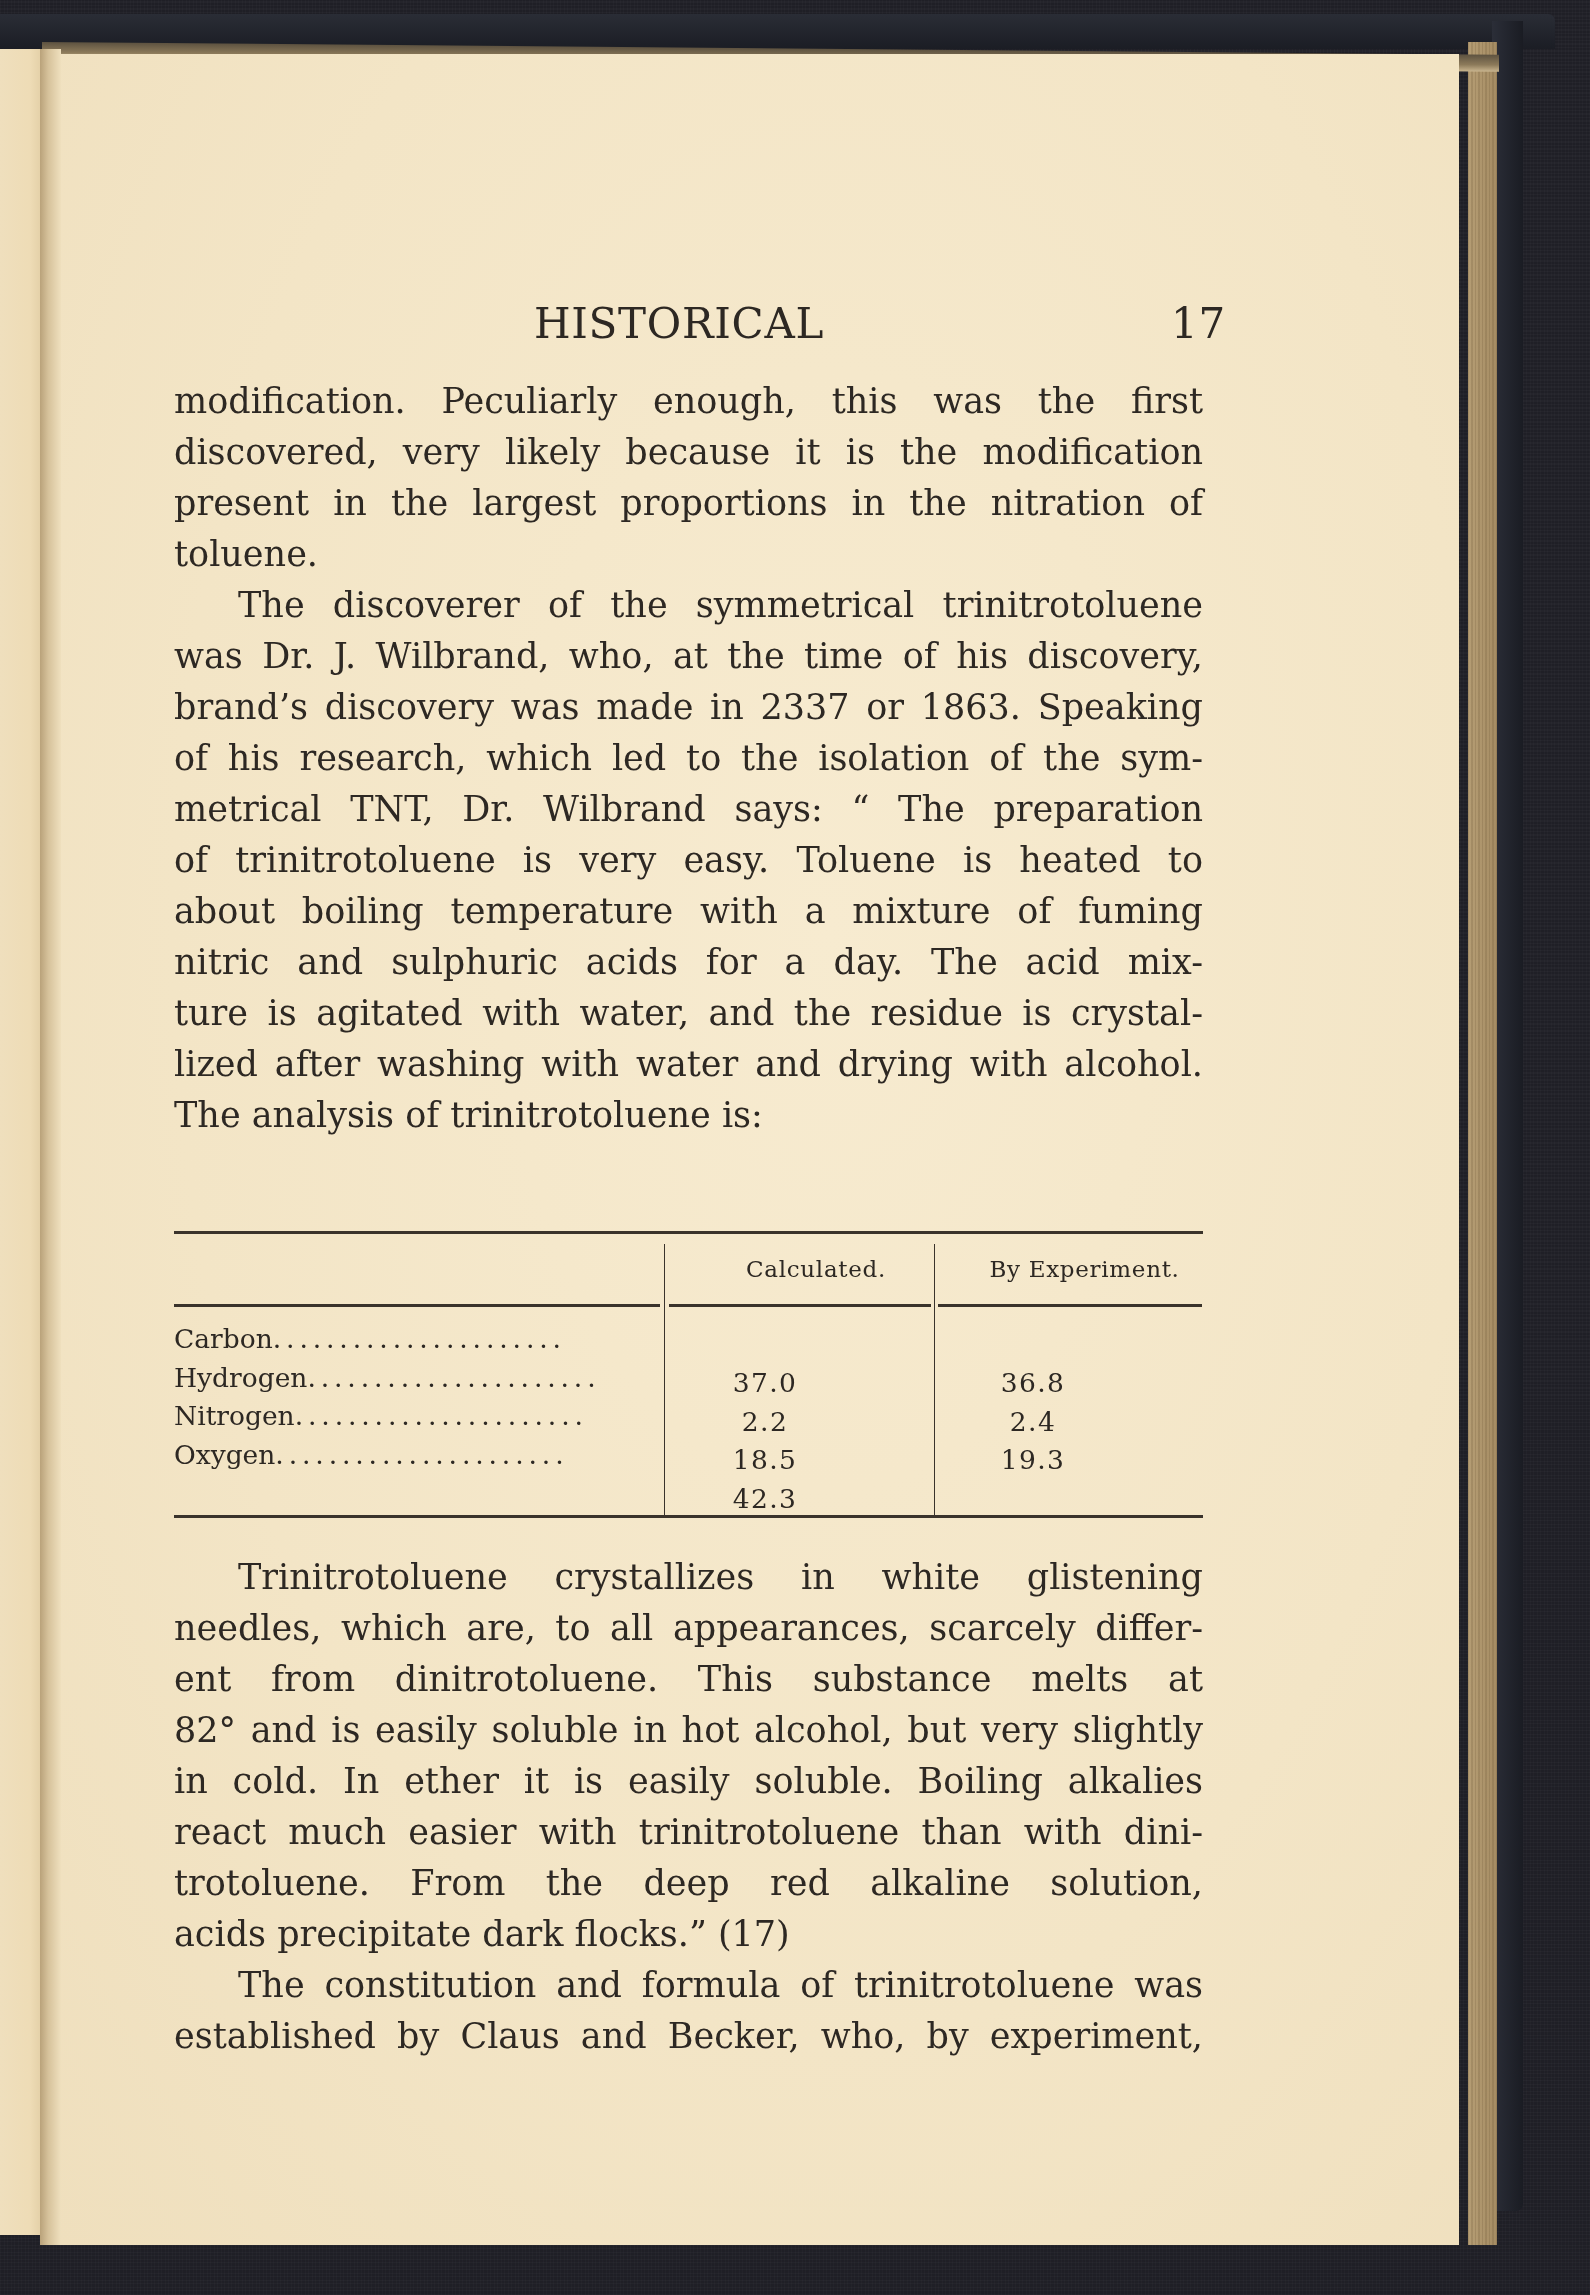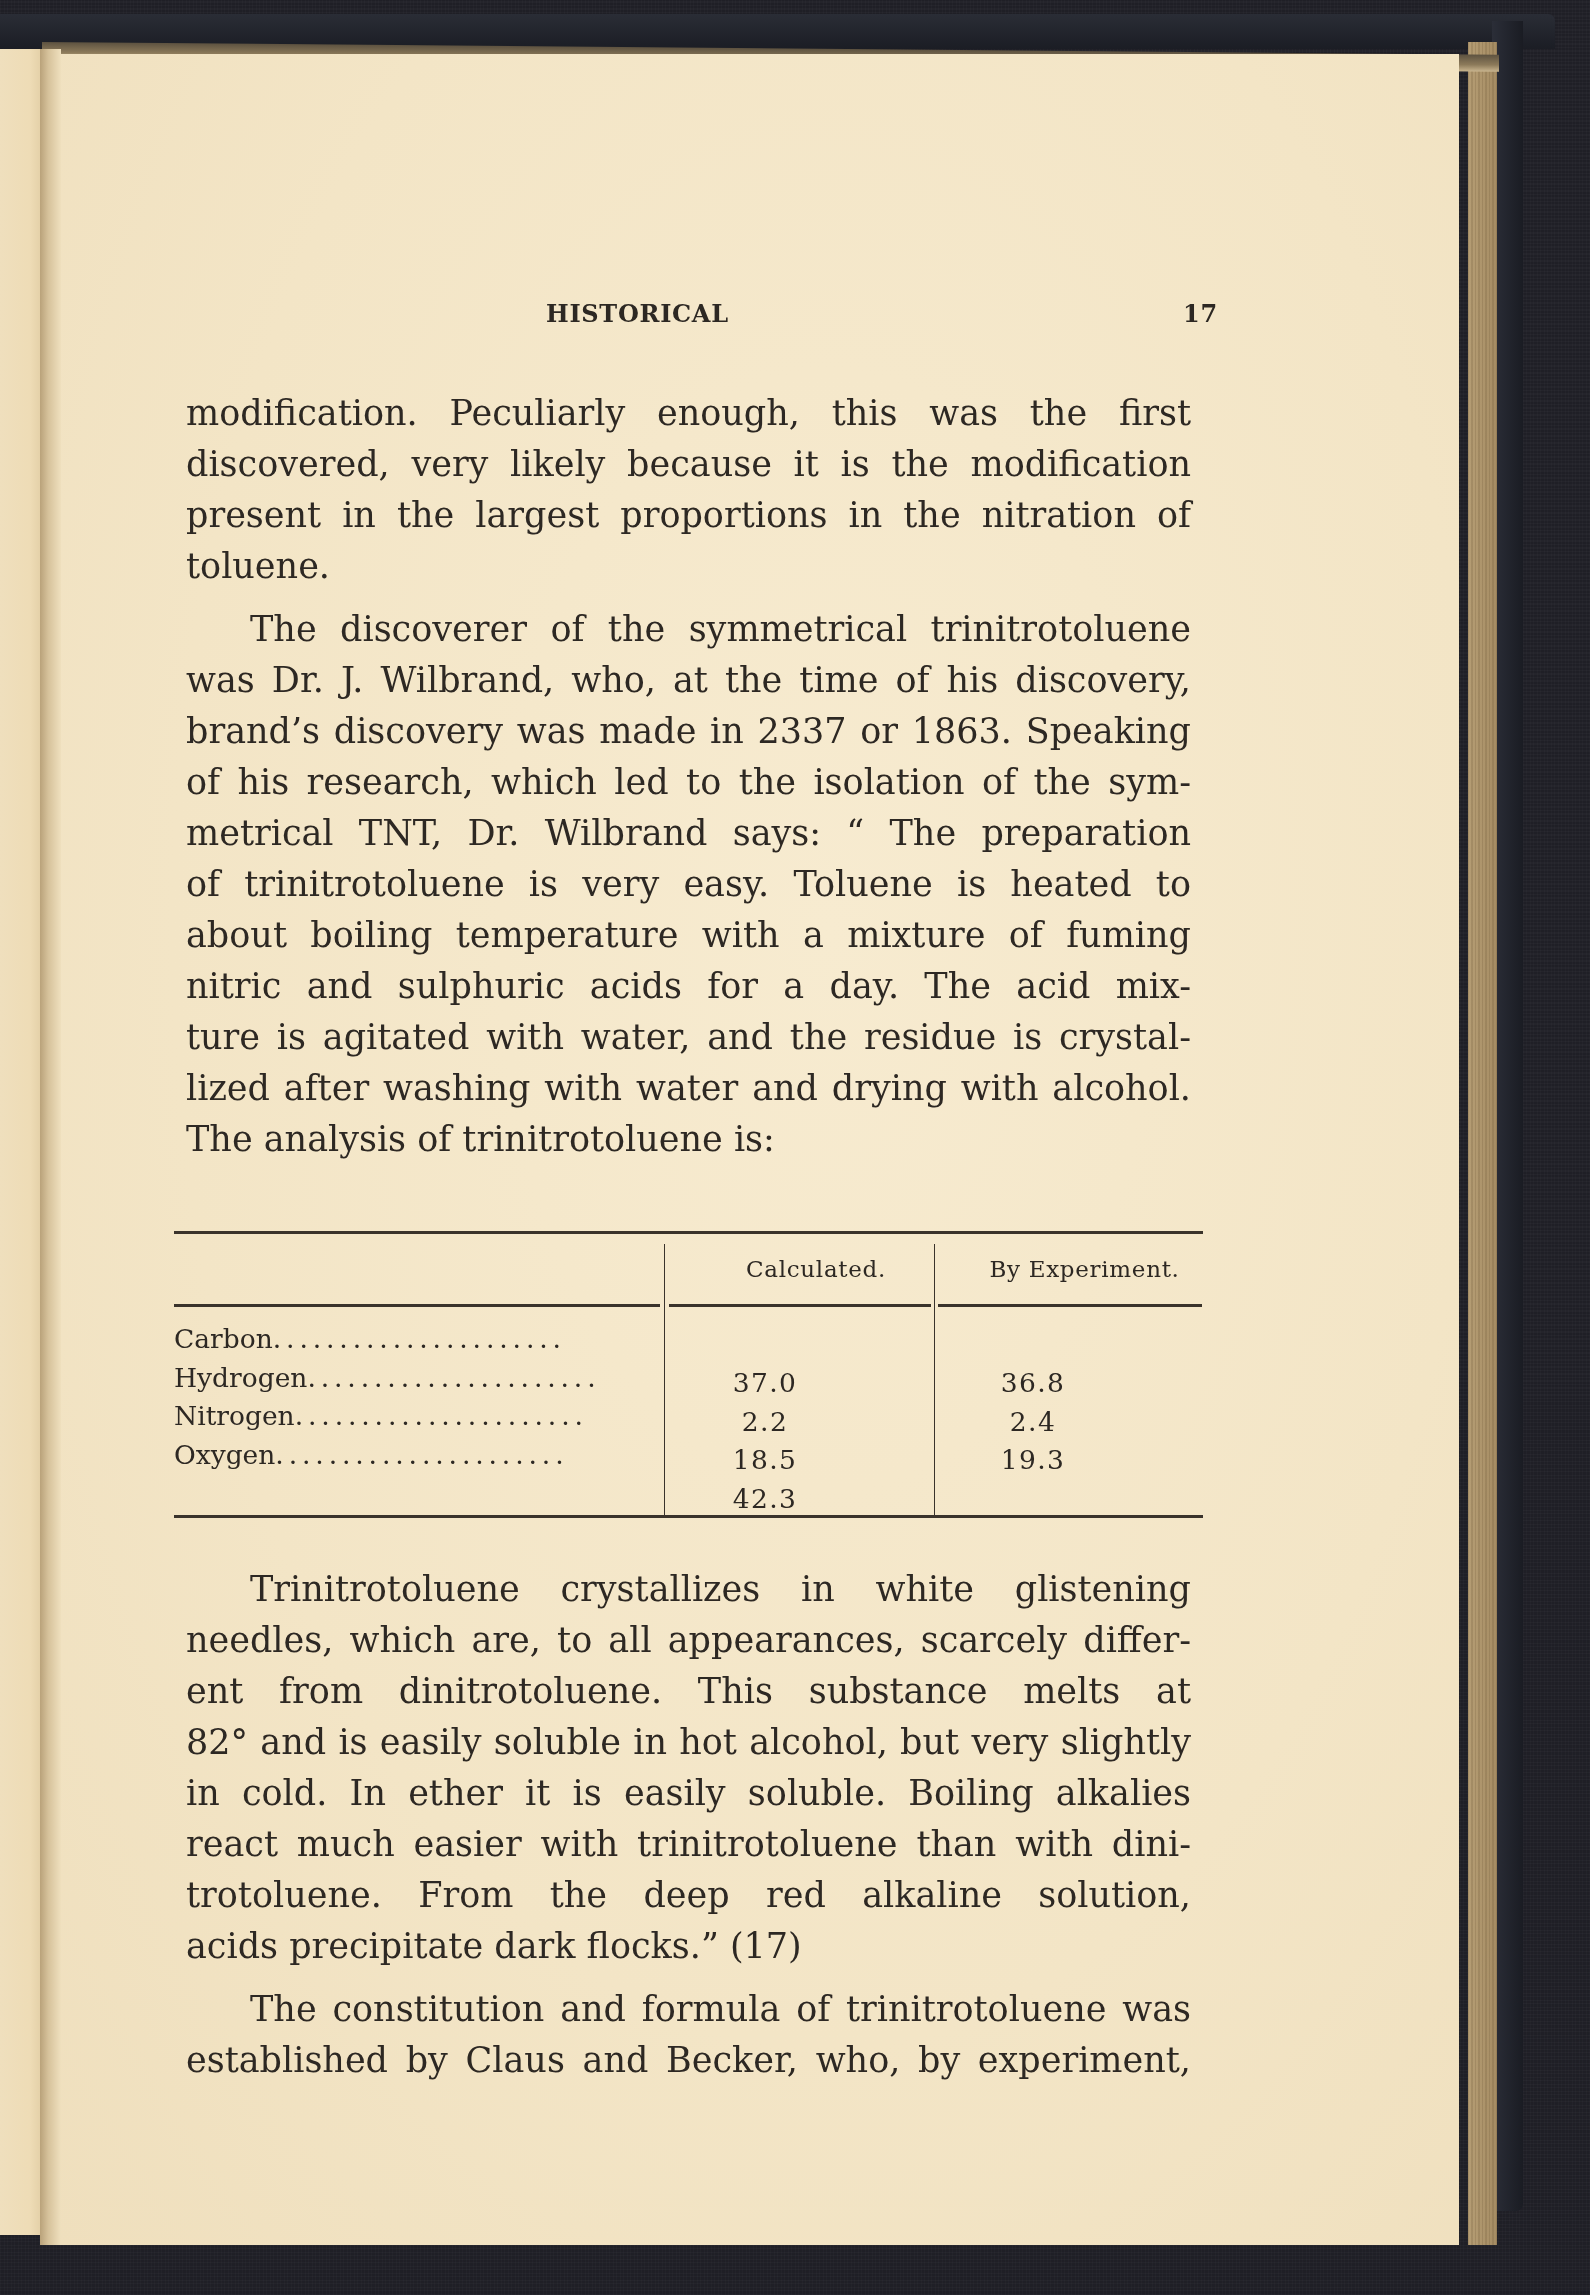--- a/index.html
+++ b/index.html
@@ -44,31 +44,31 @@
     transform: skewY(0.5deg);
     transform-origin: left top;
   }
   .page {
     position: absolute; left: 57px; top: 54px; width: 1402px; height: 2191px;
     background: #f4e7c9;
     background-image: radial-gradient(ellipse at 55% 40%, #f7ebd0 0%, #f3e5c6 60%, #efdfbd 100%);
     color: #2d2823;
   }
   .running-head {
-    position: absolute; top: 245px; left: 16px; width: 100%; height: 42px;
-    font-size: 24px; letter-spacing: 0.7px; font-weight: bold;
+    position: absolute; top: 245px; left: 4px; width: 100%; height: 42px;
+    font-size: 42px; letter-spacing: 0.7px;
   }
   .running-head .title { position: absolute; left: 473px; top: 0; }
   .running-head .page-no { position: absolute; left: 1110px; top: 0; }
 
   .text-block {
     position: absolute; left: 117px; width: 1029px;
     font-size: 35px; line-height: 51px; text-align: justify;
   }
-  .text-block p { margin: 12px; }
+  .text-block p { margin: 0; }
   .text-block .line { display: block; text-align: justify; text-align-last: justify; white-space: nowrap; overflow: visible; }
   .text-block .line.last { text-align-last: left; }
 
   .block-1 { top: 322px; }
   .block-2 { top: 1498px; }
 
   
   .analysis-table {
     position: absolute; left: 117px; top: 1177px; width: 1029px; height: 287px;
     font-size: 26.5px;

